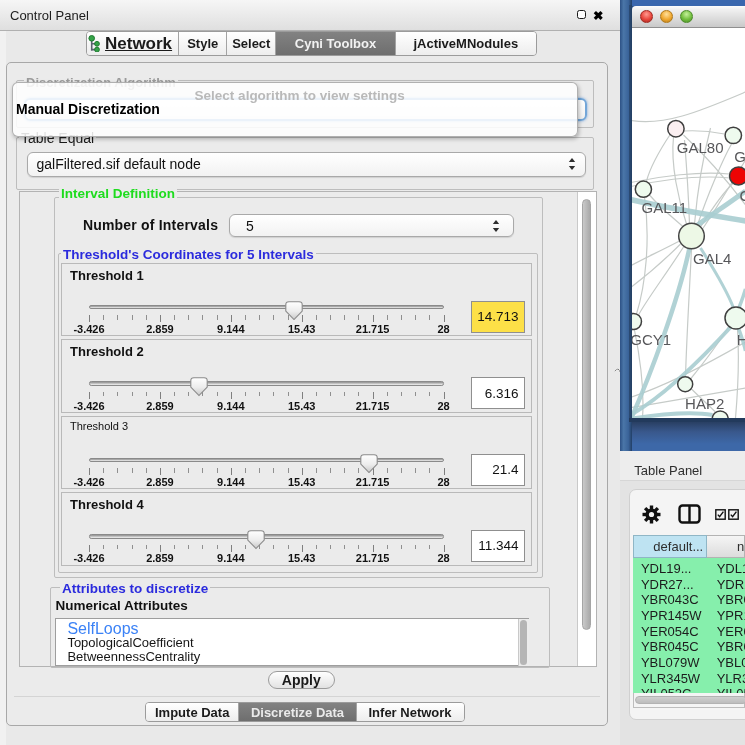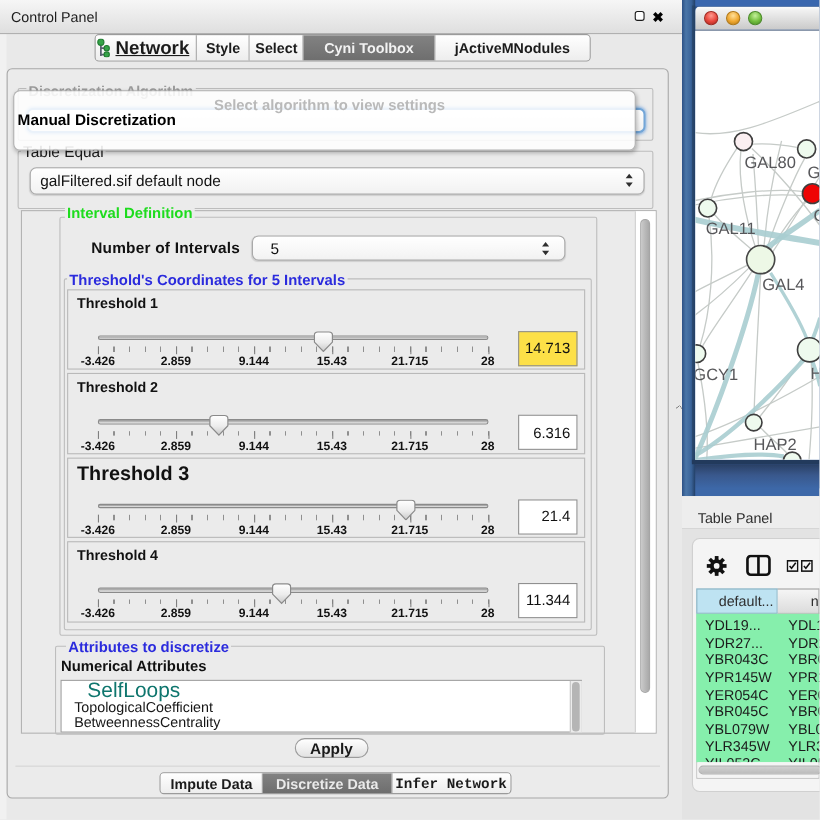--- a/index.html
+++ b/index.html
@@ -100,21 +100,21 @@
         <linearGradient id="tg" x1="0" y1="0" x2="0" y2="1">
           <stop offset="0" stop-color="#ffffff"></stop>
           <stop offset="0.55" stop-color="#ececec"></stop>
           <stop offset="1" stop-color="#c9c9c9"></stop>
         </linearGradient>
       </defs>
       <path d="M3.5,0.75 h9 a2.8,2.8 0 0 1 2.8,2.8 v6.2 l-7.3,8.3 l-7.3,-8.3 v-6.2 a2.8,2.8 0 0 1 2.8,-2.8 z" fill="url(#tg)" stroke="#8a8a8a" stroke-width="1"></path>
     </svg></div>
 <div style="position:absolute;left:470.7px;top:377.0px;width:54.8px;height:32.2px;background:#fff;border:1px solid #8f8f8f;box-sizing:border-box;display:flex;align-items:center;justify-content:flex-end;padding-right:6px;font-size:13.5px;color:#111;">6.316</div>
 <div style="position:absolute;left:60.7px;top:415.6px;width:471.3px;height:73.8px;border:1px solid #b9b9b9;box-sizing:border-box;"></div>
-<div style="position:absolute;left:70px;top:420.40000000000003px;font-size:18px;font-weight:bold;color:#111;">Threshold 3</div>
+<div style="position:absolute;left:70px;top:420.40000000000003px;font-size:11px;font-weight:normal;color:#111;">Threshold 3</div>
 <div style="position:absolute;left:89.0px;top:457.90000000000003px;width:354.5px;height:4.4px;background:linear-gradient(#8d8d8d,#d6d6d6 70%,#f2f2f2);border-radius:2.2px;border:0.5px solid #8a8a8a;box-sizing:border-box;"></div>
 <div style="position:absolute;left:89.0px;top:468.20000000000005px;width:356.0px;height:4.8px;background:repeating-linear-gradient(90deg,#8f8f8f 0,#8f8f8f 1px,transparent 1px,transparent 14.18px);"></div>
 <div style="position:absolute;left:89.0px;top:468.20000000000005px;width:1px;height:7.2px;background:#7f7f7f;"></div>
 <div style="position:absolute;left:89.0px;top:476.1px;transform:translateX(-50%);font-size:11px;font-weight:bold;color:#111;">-3.426</div>
 <div style="position:absolute;left:159.9px;top:468.20000000000005px;width:1px;height:7.2px;background:#7f7f7f;"></div>
 <div style="position:absolute;left:159.9px;top:476.1px;transform:translateX(-50%);font-size:11px;font-weight:bold;color:#111;">2.859</div>
 <div style="position:absolute;left:230.8px;top:468.20000000000005px;width:1px;height:7.2px;background:#7f7f7f;"></div>
 <div style="position:absolute;left:230.8px;top:476.1px;transform:translateX(-50%);font-size:11px;font-weight:bold;color:#111;">9.144</div>
 <div style="position:absolute;left:301.7px;top:468.20000000000005px;width:1px;height:7.2px;background:#7f7f7f;"></div>
 <div style="position:absolute;left:301.7px;top:476.1px;transform:translateX(-50%);font-size:11px;font-weight:bold;color:#111;">15.43</div>
@@ -157,32 +157,32 @@
           <stop offset="1" stop-color="#c9c9c9"></stop>
         </linearGradient>
       </defs>
       <path d="M3.5,0.75 h9 a2.8,2.8 0 0 1 2.8,2.8 v6.2 l-7.3,8.3 l-7.3,-8.3 v-6.2 a2.8,2.8 0 0 1 2.8,-2.8 z" fill="url(#tg)" stroke="#8a8a8a" stroke-width="1"></path>
     </svg></div>
 <div style="position:absolute;left:470.7px;top:529.8px;width:54.8px;height:32.2px;background:#fff;border:1px solid #8f8f8f;box-sizing:border-box;display:flex;align-items:center;justify-content:flex-end;padding-right:6px;font-size:13.5px;color:#111;">11.344</div>
 <div style="position:absolute;left:49.8px;top:587px;width:498px;height:79px;border:1px solid #bdbdbd;border-radius:2px;"></div>
 <div style="position:absolute;left:60px;top:580.9px;font-size:13.5px;font-weight:bold;color:#2b2bdd;background:#ebebeb;padding:0 2px;">Attributes to discretize</div>
 <div style="position:absolute;left:55.4px;top:598.3px;font-size:13.5px;font-weight:bold;color:#111;">Numerical Attributes</div>
 <div style="position:absolute;left:55.4px;top:617.5px;width:473.2px;height:48.5px;background:#fff;border:1px solid #9e9e9e;box-sizing:border-box;overflow:hidden;padding-top:3px;">
-    <div style="height:14px;padding-left:11px;font-size:19px;color:#0f766e;line-height:14px;margin-left:12px;">SelfLoops</div>
+    <div style="height:14px;padding-left:11px;font-size:16px;color:#3b82f6;line-height:14px;">SelfLoops</div>
     <div style="height:14px;padding-left:11px;font-size:13px;color:#161616;line-height:14px;">TopologicalCoefficient</div>
     <div style="height:14px;padding-left:11px;font-size:13px;color:#161616;line-height:14px;">BetweennessCentrality</div>
   </div>
 <div style="position:absolute;left:518px;top:618.5px;width:10.6px;height:47.5px;background:#ececec;border-left:1px solid #c9c9c9;box-sizing:border-box;"></div>
 <div style="position:absolute;left:519.5px;top:619.5px;width:7.5px;height:45.5px;background:#b5b5b5;border-radius:4px;"></div>
 <div style="position:absolute;left:14px;top:695.5px;width:586px;height:1px;background:#d4d4d4;"></div>
 <div style="position:absolute;left:267.9px;top:671.1px;width:66.8px;height:18.4px;background:linear-gradient(#ffffff,#e2e2e2);border:1px solid #9b9b9b;border-radius:9px;box-sizing:border-box;display:flex;align-items:center;justify-content:center;font-size:14px;font-weight:600;color:#1a1a1a;">Apply</div>
 <div style="position:absolute;left:145px;top:701.8px;width:319.5px;height:20.6px;border:1px solid #9b9b9b;border-radius:4px;overflow:hidden;display:flex;box-sizing:border-box;">
     <div style="width:94px;height:100%;background:linear-gradient(#ffffff,#ededed);color:#1b1b1b;border-right:1px solid #a3a3a3;display:flex;align-items:center;justify-content:center;font-size:13px;font-weight:600;box-sizing:border-box;">Impute Data</div>
     <div style="width:117.89999999999998px;height:100%;background:linear-gradient(#828282,#6e6e6e);color:#eaeaea;border-right:1px solid #a3a3a3;display:flex;align-items:center;justify-content:center;font-size:13px;font-weight:600;box-sizing:border-box;">Discretize Data</div>
-    <div style="width:107.60000000000002px;height:100%;background:linear-gradient(#ffffff,#ededed);color:#1b1b1b;display:flex;align-items:center;justify-content:center;font-size:13px;font-weight:600;box-sizing:border-box;font-family:Liberation Mono, monospace;">Infer Network</div>
+    <div style="width:107.60000000000002px;height:100%;background:linear-gradient(#ffffff,#ededed);color:#1b1b1b;display:flex;align-items:center;justify-content:center;font-size:13px;font-weight:600;box-sizing:border-box;">Infer Network</div>
   </div>
 <div style="position:absolute;left:11.6px;top:81.5px;width:566.8px;height:55.5px;background:rgba(255,255,255,0.86);border:1px solid rgba(150,150,150,0.75);border-radius:6px;box-shadow:1px 2px 4px rgba(0,0,0,0.28);box-sizing:border-box;z-index:50;">
     <div style="position:absolute;left:182px;top:5.5px;width:400px;text-align:left;font-size:13.5px;font-weight:bold;color:#b9b9b9;">Select algorithm to view settings</div>
     <div style="position:absolute;left:3.4px;top:18.3px;font-size:14px;font-weight:bold;color:#000;">Manual Discretization</div>
   </div>
 <div style="position:absolute;left:620px;top:0;width:125px;height:451.3px;background:#3d68a8;"></div>
 <div style="position:absolute;left:620px;top:0;width:125px;height:5.5px;background:#3a67ae;"></div>
 <div style="position:absolute;left:631px;top:5.5px;width:114px;height:1.2px;background:#2a4a7c;"></div>
 <div style="position:absolute;left:629px;top:421.5px;width:116px;height:22px;background:linear-gradient(#293f63,#39588c 45%,#3d68a8);"></div>
 <div style="position:absolute;left:620px;top:0;width:11.5px;height:451.3px;background:linear-gradient(90deg,#2d5185 0,#4a76a8 30%,#3a6399 70%,#223f66 100%);"></div>

